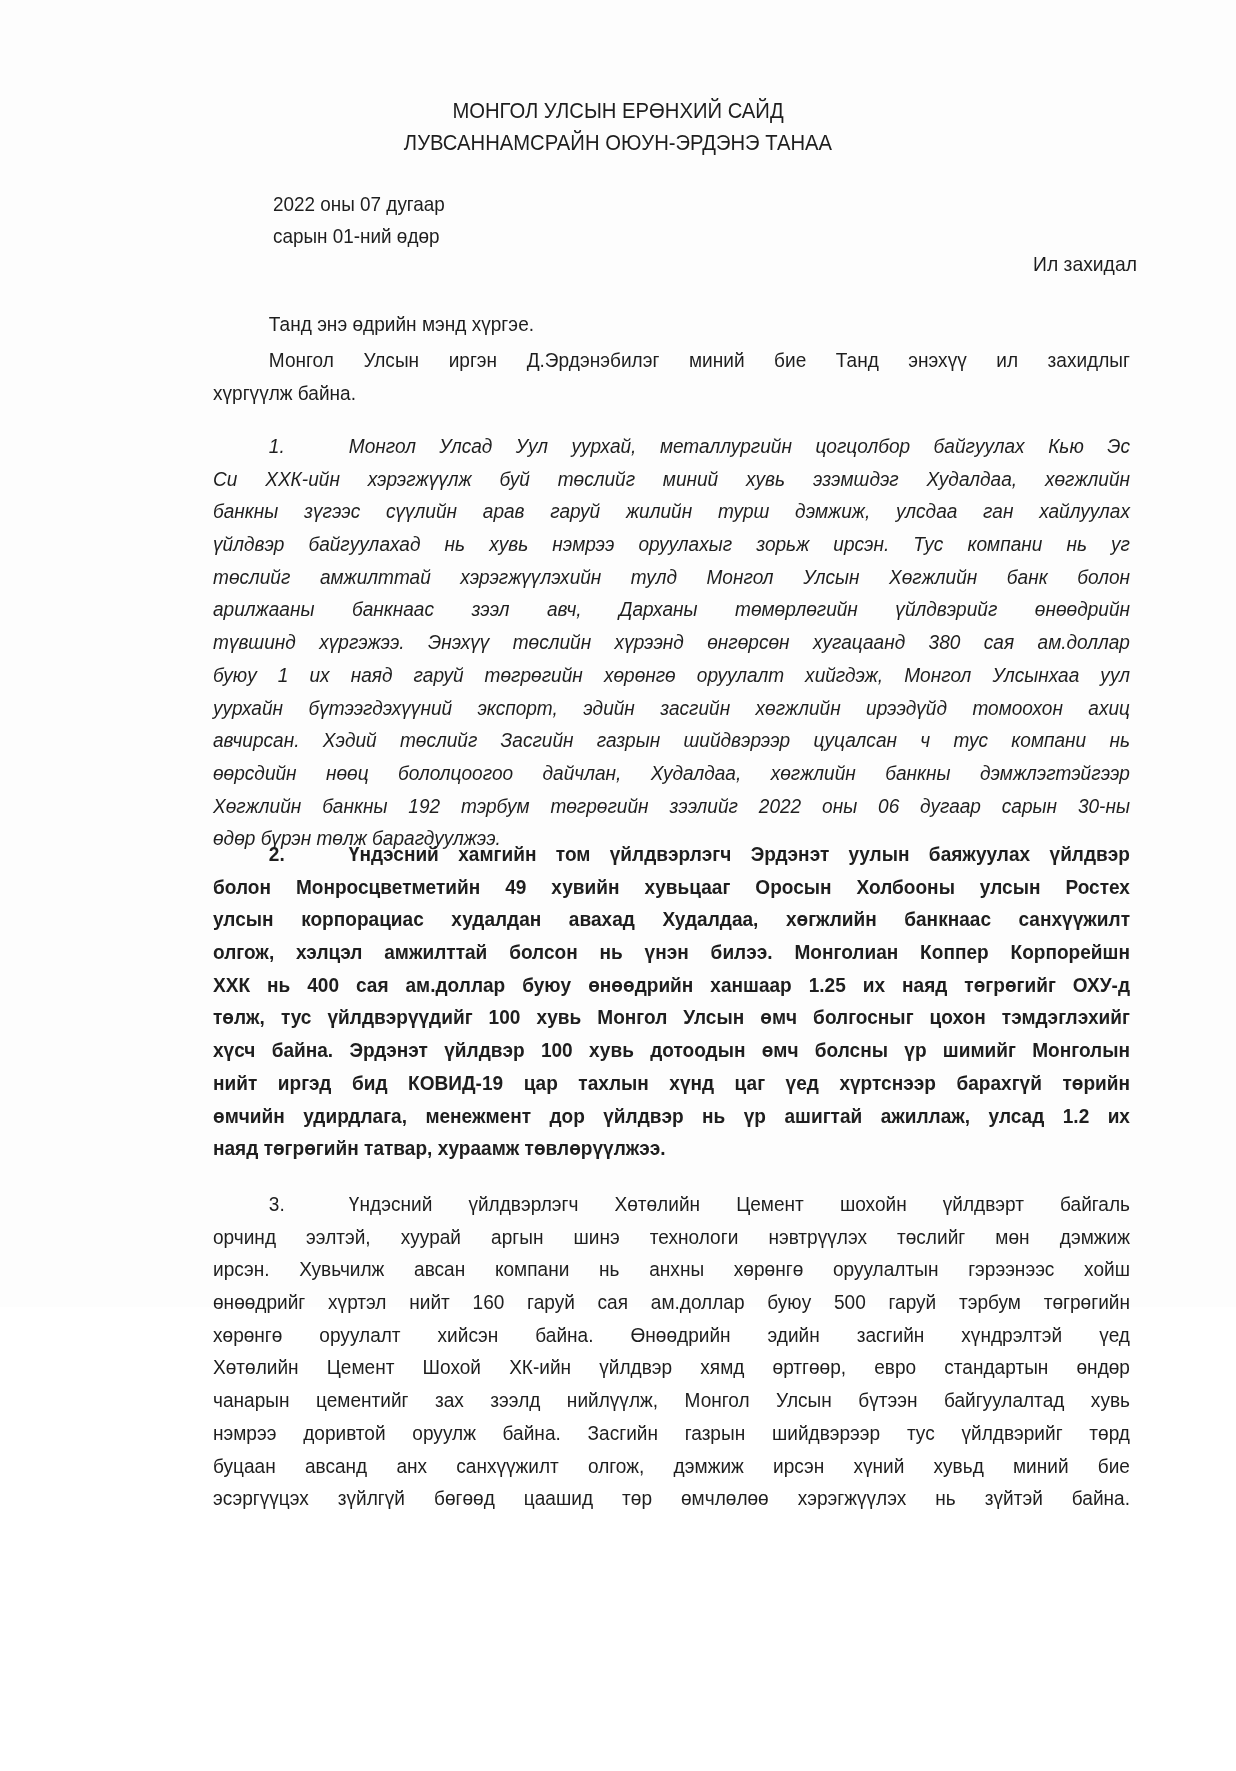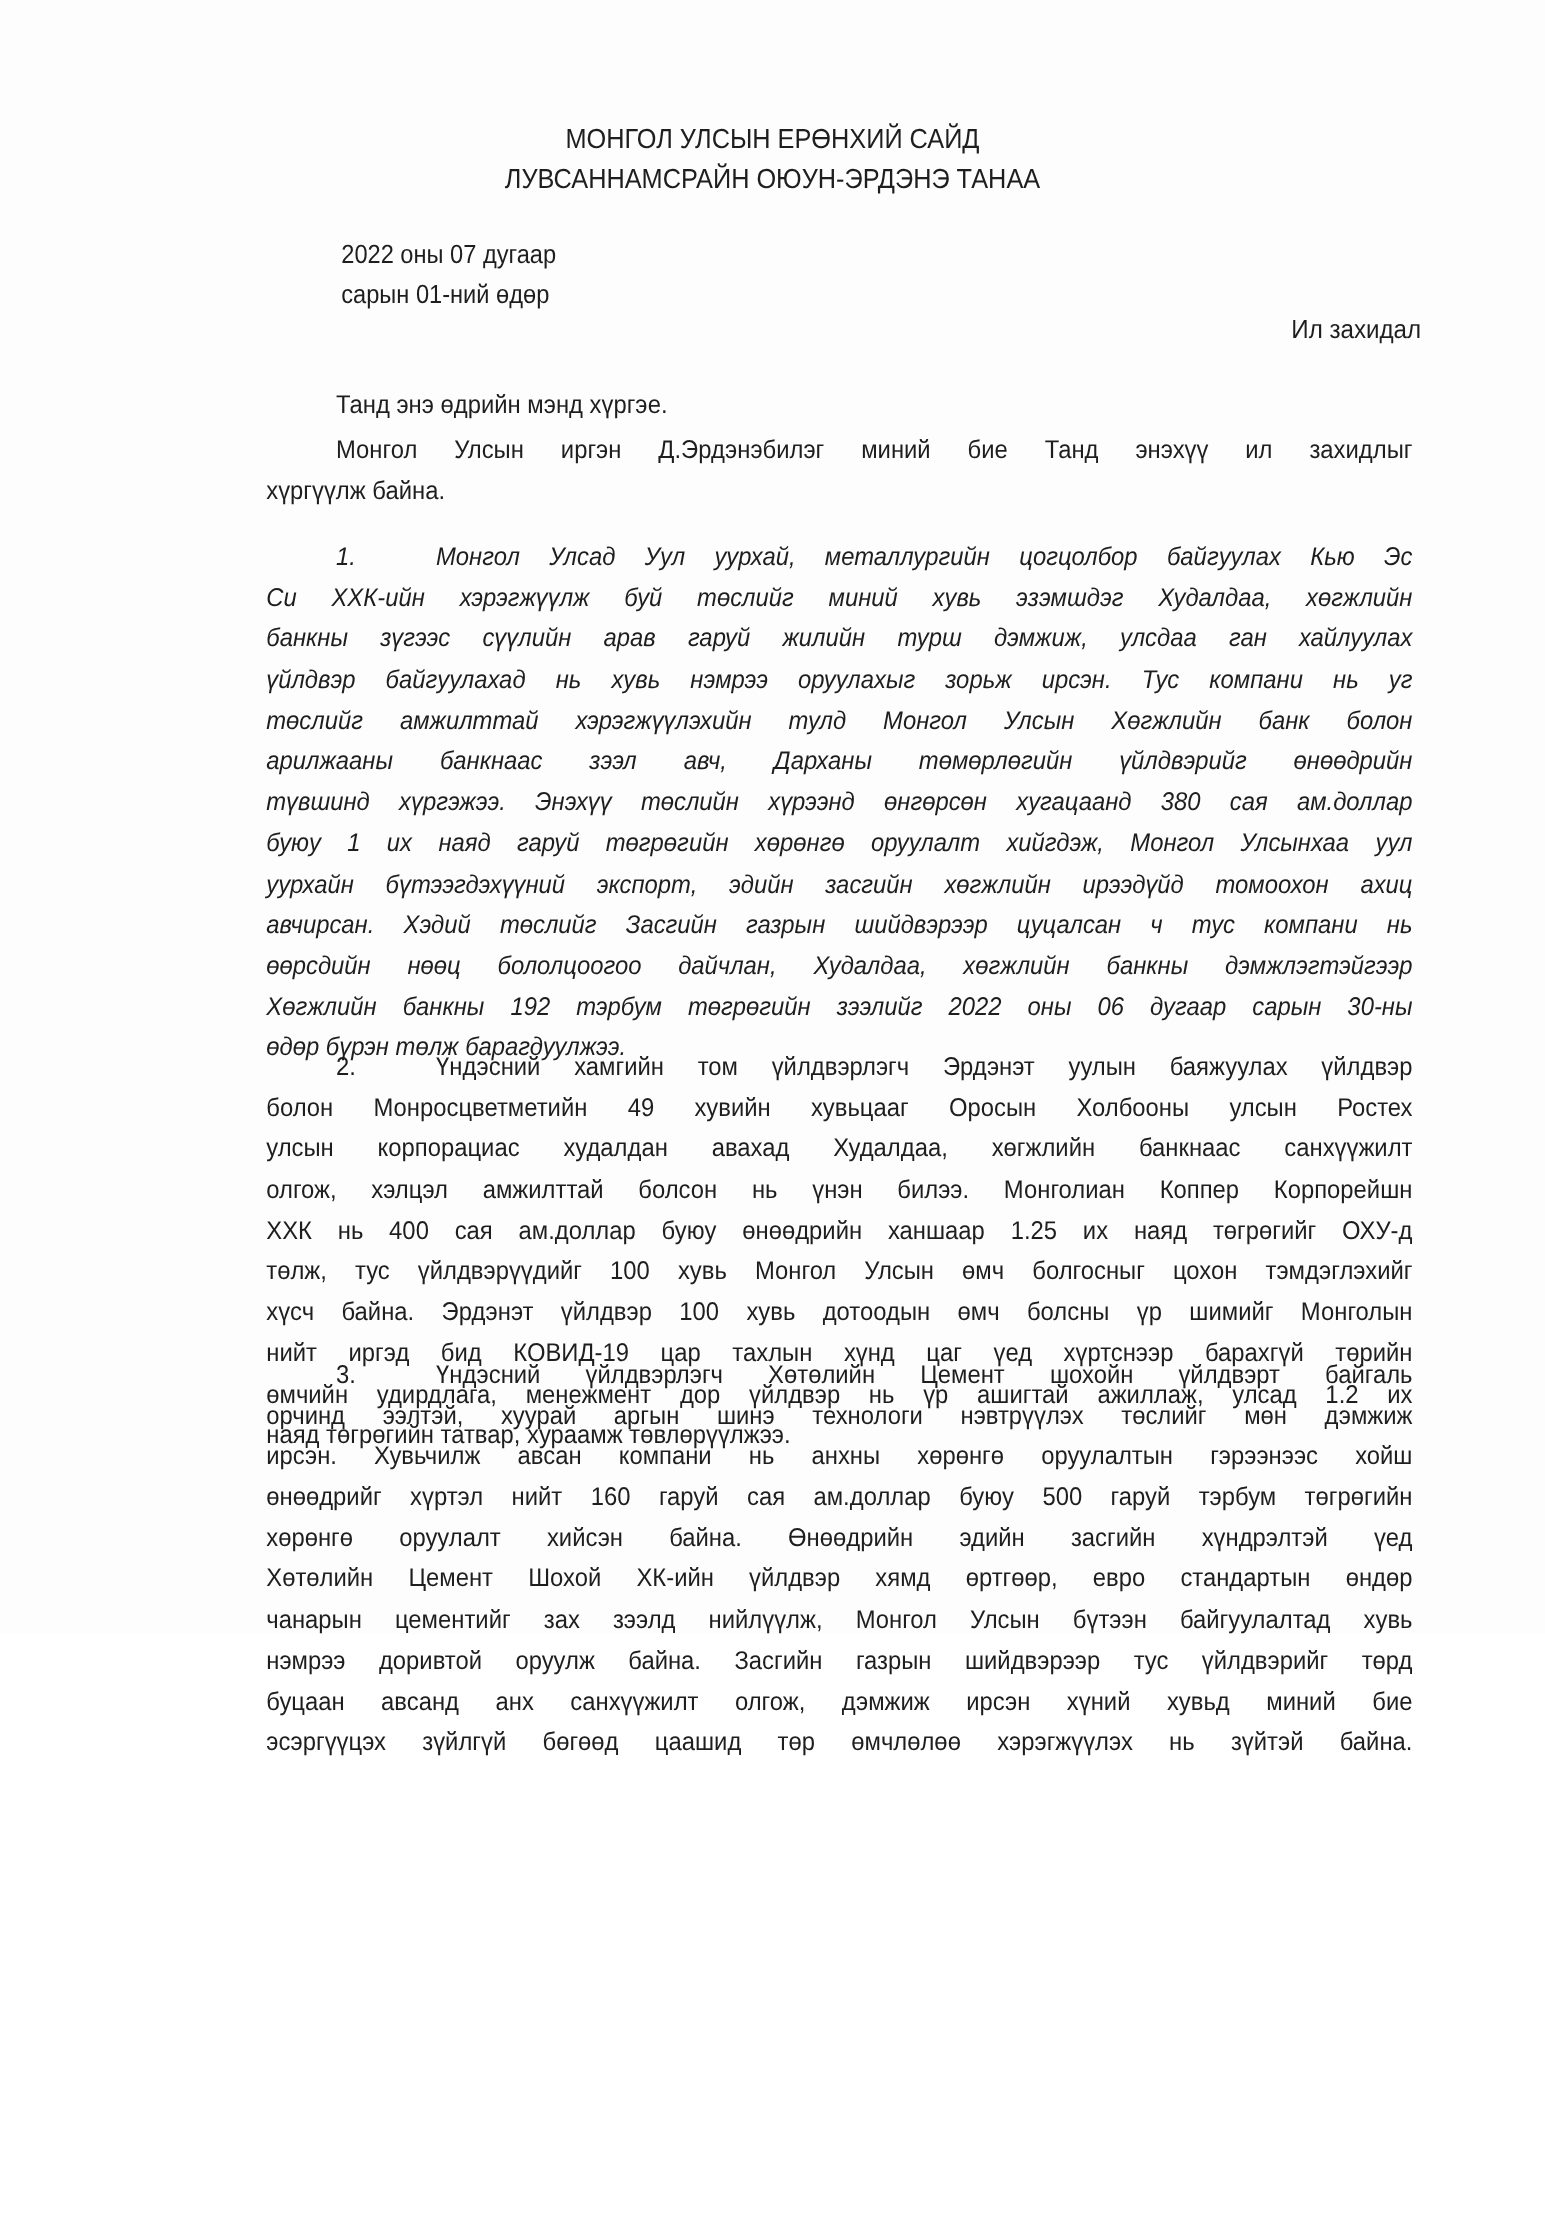--- a/index.html
+++ b/index.html
@@ -17,22 +17,22 @@
   .text { position: absolute; left: 213px; width: 917px; font-size: 20.5px; line-height: 32.7px;
           text-align: justify; }
   .line { display: block; white-space: nowrap; text-align-last: justify; text-align: justify;
           height: 32.7px; overflow: visible; }
   .line.last { text-align-last: left; }
   .line.indent { padding-left: 60px; }
   .num { display: inline-block; width: 86px; }
   .greet { top: 308px; }
   .intro { top: 344px; }
   .p1 { top: 430px; font-style: italic; }
-  .p2 { top: 838px; }
-  .p3 { top: 1084px; }
+  .p2 { top: 838px; font-weight: bold; }
+  .p3 { top: 1188px; }
   .cond { transform: scaleX(0.93); transform-origin: 0 0; width: 986px; }
 </style>
 </head>
 <body>
 
 <div class="page">
 
   <div class="hdr hdr1">МОНГОЛ УЛСЫН ЕРӨНХИЙ САЙД</div>
   <div class="hdr hdr2">ЛУВСАННАМСРАЙН ОЮУН-ЭРДЭНЭ ТАНАА</div>
 

